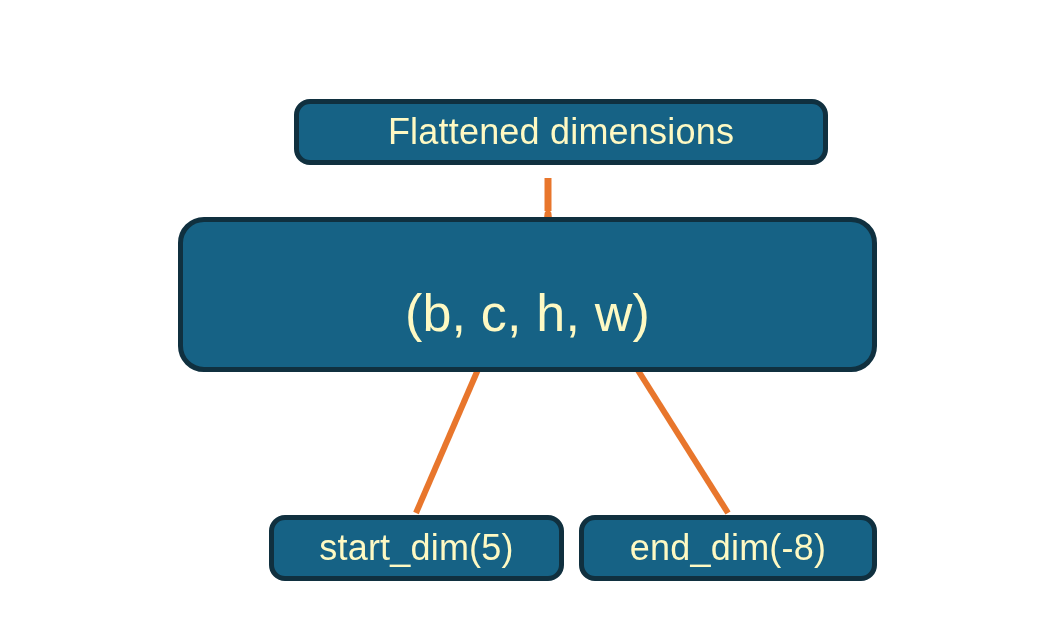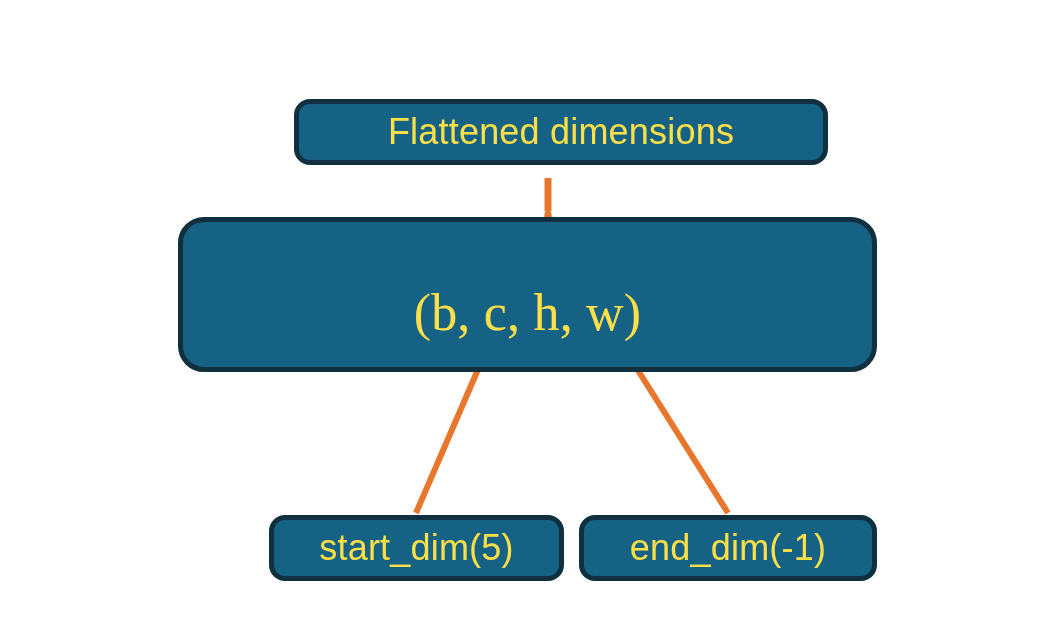--- a/index.html
+++ b/index.html
@@ -19,42 +19,41 @@
   }
   .node-box {
     position: absolute;
     box-sizing: border-box;
     background: #166285;
     border: 5px solid #10303f;
     border-radius: 18px;
     display: flex;
     align-items: center;
     justify-content: center;
-    color: #fde047;
+    color: #fef9c3;
     white-space: nowrap;
     letter-spacing: 0.2px;
   }
   #box-flattened {
     left: 294px;
     top: 99px;
     width: 534px;
     height: 66px;
     border-radius: 16px;
   }
   #box-flattened .node-label { font-size: 36px; }
 
   #box-shape {
     left: 178px;
     top: 217px;
     width: 699px;
     height: 155px;
     border-radius: 26px;
     align-items: center;
     justify-content: center;
-    font-family: Liberation Serif, serif;
   }
   #box-shape .node-label {
     font-size: 52px;
     position: relative;
     top: 18px;
     left: 0px;
   }
 
   #box-start-dim {
     left: 269px;
@@ -112,16 +111,16 @@
 
   <div class="node-box" id="box-shape">
     <span class="node-label">(b, c, h, w)</span>
   </div>
 
   <div class="node-box" id="box-start-dim">
     <span class="node-label">start_dim(5)</span>
   </div>
 
   <div class="node-box" id="box-end-dim">
-    <span class="node-label">end_dim(-1)</span>
+    <span class="node-label">end_dim(-8)</span>
   </div>
 
 </div>
 
 </body></html>

